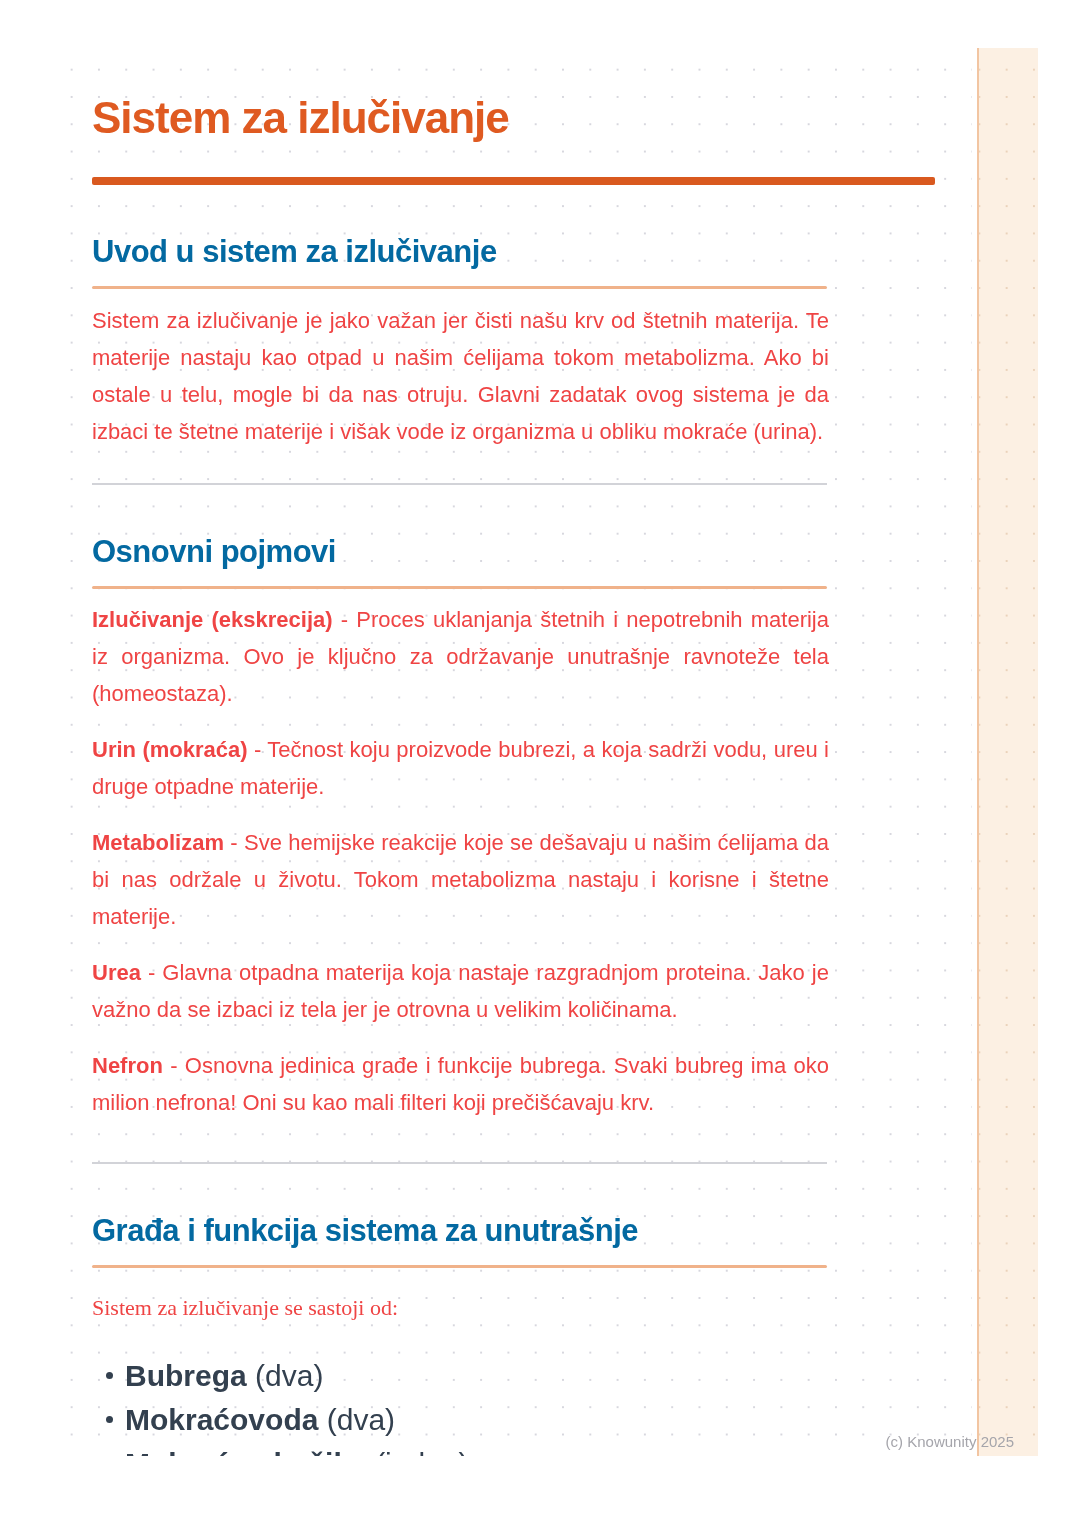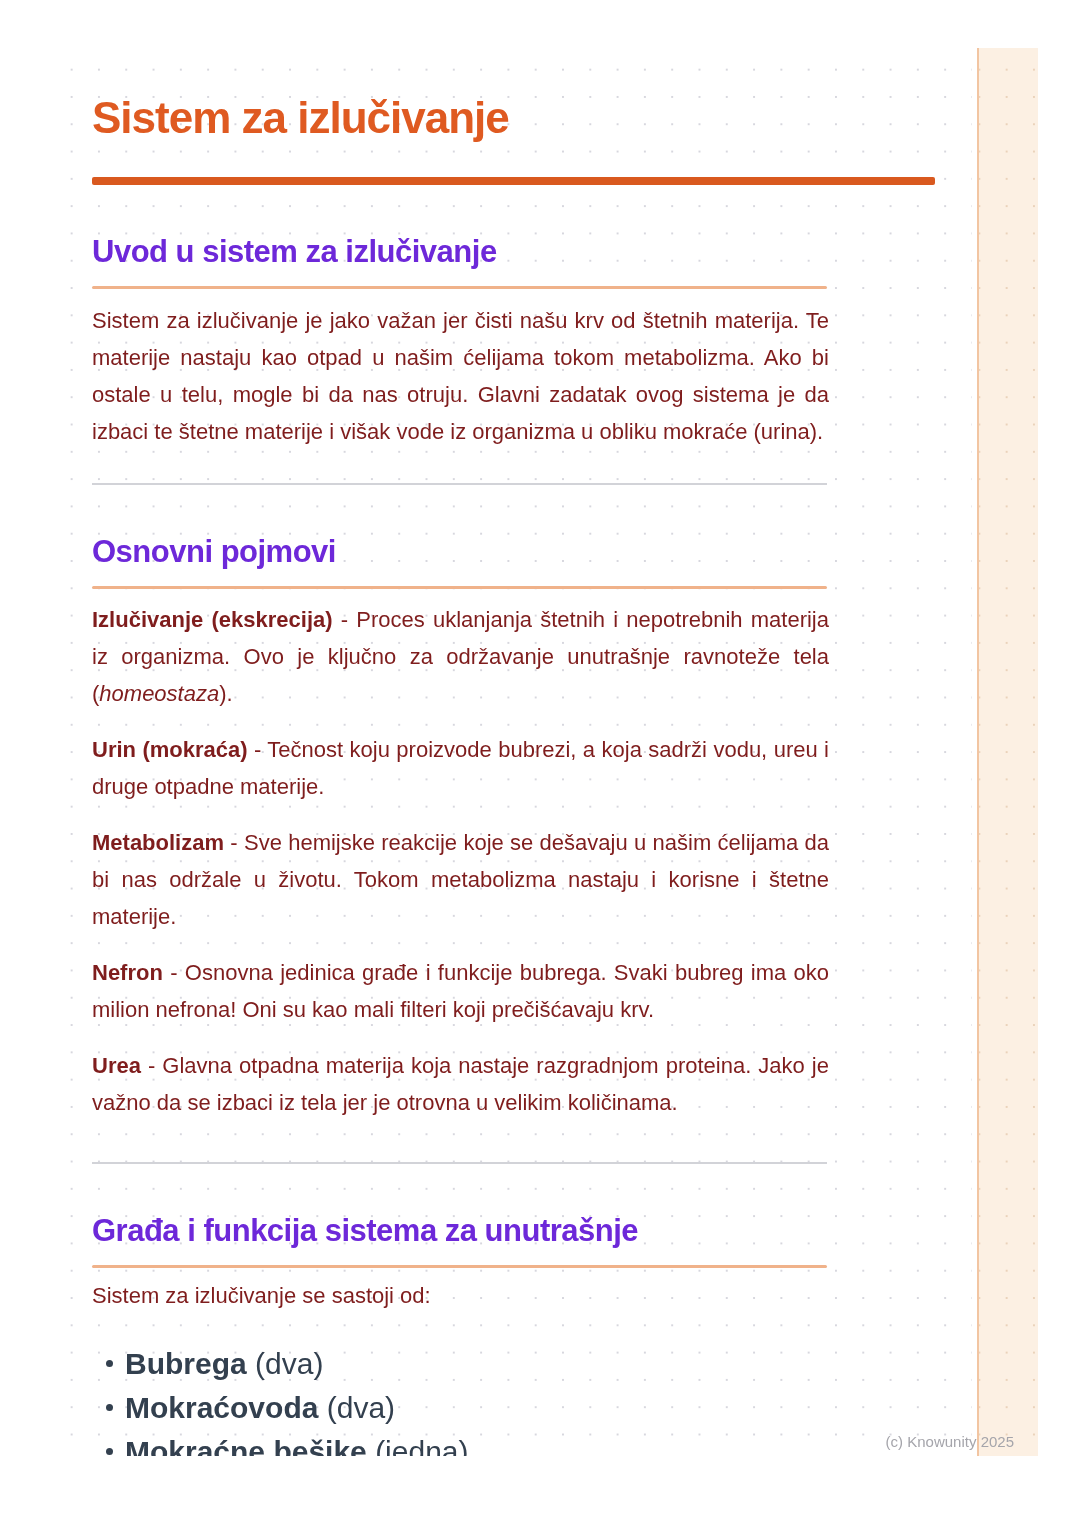--- a/index.html
+++ b/index.html
@@ -44,46 +44,46 @@
   }
   .h1-rule {
     width:843px; height:8px; margin-top:36px;
     background:#d9591f; border-radius:2px;
   }
 
   .h2 {
     margin:49px 0 0 0;
     font-size:31px; line-height:36px; font-weight:bold;
     letter-spacing:-0.5px;
-    color:#6d28d9;
+    color:#0369a1;
   }
   .h2-rule {
     width:735px; height:3px; margin-top:16px;
     background:#f0b28a; border-radius:2px;
   }
 
   .para {
     margin:13px 0 0 0;
     font-size:22px; line-height:37px;
-    color:#7f1d1d;
+    color:#ef4444;
     text-align:justify;
   }
   .para .term { font-weight:bold; }
-  .para .it   { font-style:italic; }
+  .para .it   { }
 
   .defs { margin-top:12px; }
   .defs .para { margin:0 0 19px 0; }
 
   .divider {
     width:735px; height:2px; margin-top:33px;
     background:#d2d3d8;
   }
   .divider.second { margin-top:41px; }
 
-  .lead { margin-top:9px; text-align:left; }
+  .lead { margin-top:21px; text-align:left;font-family:Liberation Serif, serif; }
 
   .bullet-list { margin-top:31px; }
   .bullet-item {
     position:relative;
     padding-left:33px;
     font-size:30px; line-height:37px;
     color:#33404f;
     margin-bottom:7px;
   }
   .bullet-item .dot {
@@ -126,24 +126,24 @@
       <p class="para">
         <span class="term">Izlučivanje (ekskrecija)</span><span> - Proces uklanjanja štetnih i nepotrebnih materija iz organizma. Ovo je ključno za održavanje unutrašnje ravnoteže tela (</span><span class="it">homeostaza</span><span>).</span>
       </p>
       <p class="para">
         <span class="term">Urin (mokraća)</span><span> - Tečnost koju proizvode bubrezi, a koja sadrži vodu, ureu i druge otpadne materije.</span>
       </p>
       <p class="para">
         <span class="term">Metabolizam</span><span> - Sve hemijske reakcije koje se dešavaju u našim ćelijama da bi nas održale u životu. Tokom metabolizma nastaju i korisne i štetne materije.</span>
       </p>
       <p class="para">
-        <span class="term">Nefron</span><span> - Osnovna jedinica građe i funkcije bubrega. Svaki bubreg ima oko milion nefrona! Oni su kao mali filteri koji prečišćavaju krv.</span>
+        <span class="term">Urea</span><span> - Glavna otpadna materija koja nastaje razgradnjom proteina. Jako je važno da se izbaci iz tela jer je otrovna u velikim količinama.</span>
       </p>
       <p class="para">
-        <span class="term">Urea</span><span> - Glavna otpadna materija koja nastaje razgradnjom proteina. Jako je važno da se izbaci iz tela jer je otrovna u velikim količinama.</span>
+        <span class="term">Nefron</span><span> - Osnovna jedinica građe i funkcije bubrega. Svaki bubreg ima oko milion nefrona! Oni su kao mali filteri koji prečišćavaju krv.</span>
       </p>
     </div>
 
     <div class="divider second"></div>
 
     <h2 class="h2">Građa i funkcija sistema za unutrašnje</h2>
     <div class="h2-rule"></div>
     <p class="para lead">Sistem za izlučivanje se sastoji od:</p>
 
     <div class="bullet-list">

